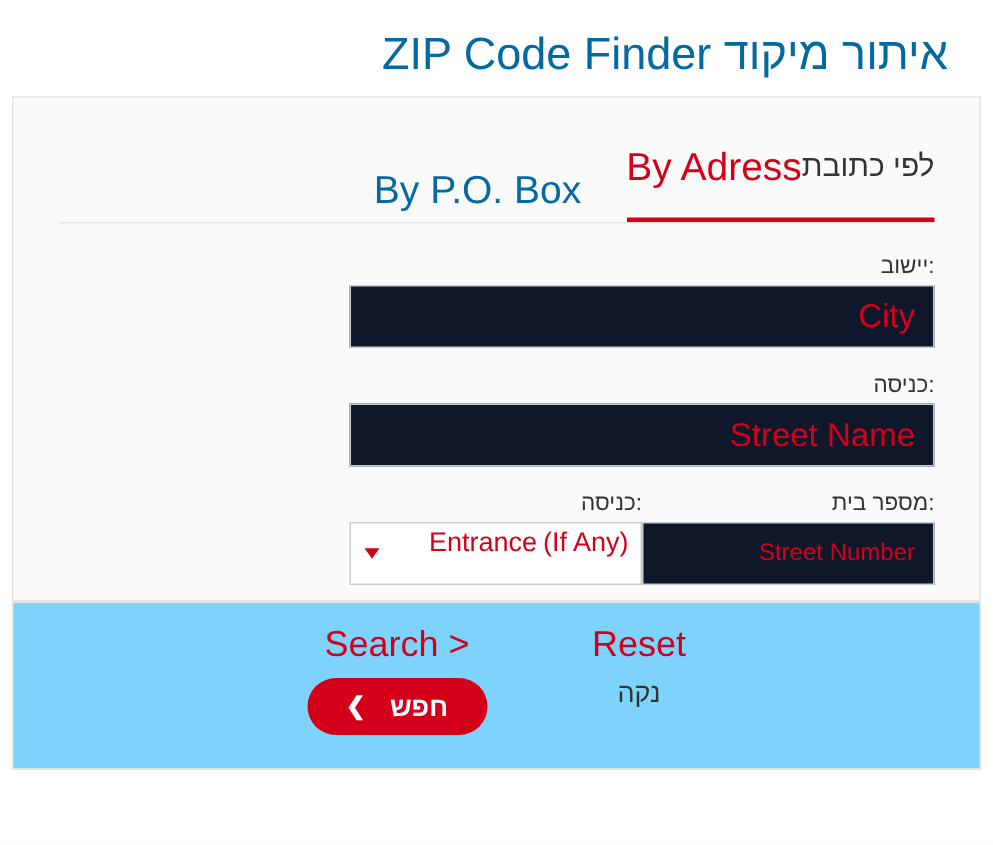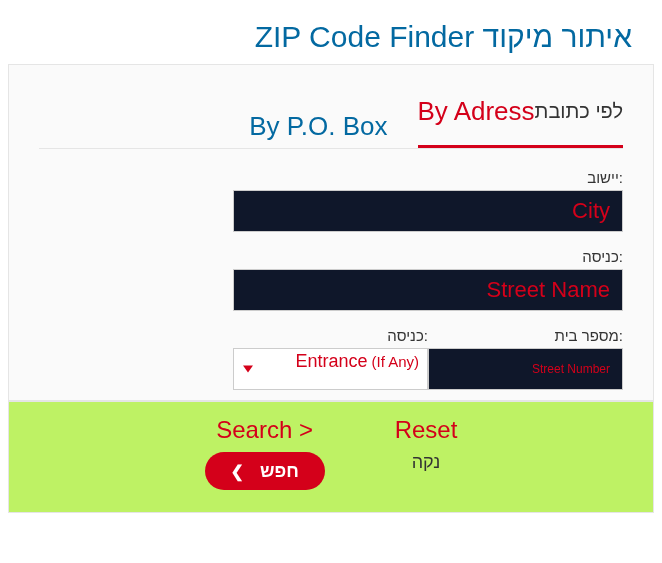--- a/index.html
+++ b/index.html
@@ -105,36 +105,36 @@
   color: #d4001a;
   padding: 0 8px 16px 26px;
   text-align: right;
   font-family: inherit;
   appearance: none;
   display:flex;
   align-items:center;
   justify-content:flex-end;
   gap:4px;
 }
-.select .small{ font-size:15px; }
+.select .small{ font-size:18px; }
 .caret {
   position: absolute;
   left: 10px;
   top: 50%;
   transform: translateY(-50%);
   width: 0; height: 0;
   border-left: 5px solid transparent;
   border-right: 5px solid transparent;
   border-top: 7px solid #d4001a;
 }
 .footer {
   margin: 0 8px;
   border: 1px solid #e5e5e5;
   border-top: 1px solid #e5e5e5;
-  background: #bef264;
+  background: #7dd3fc;
   padding: 14px 30px 22px 30px;
   display: flex;
   justify-content: center;
   gap: 70px;
 }
 .action-col {
   display: flex;
   flex-direction: column;
   align-items: center;
   gap: 8px;
@@ -206,21 +206,21 @@
         <div class="select-wrap">
           <div class="select">
             <span>Entrance</span>
             <span class="small">(If Any)</span>
           </div>
           <div class="caret"></div>
         </div>
       </div>
       <div class="field">
         <div class="label">מספר בית:</div>
-        <input class="input" style="font-size: 12px;" type="text" placeholder="Street Number">
+        <input class="input" style="font-size: 16px;" type="text" placeholder="Street Number">
       </div>
     </div>
   </div>
 </div>
 
 <div class="footer">
   <div class="action-col">
     <div class="action-en">Search &gt;</div>
     <button class="search-btn">
       <span class="chev">❮</span>

